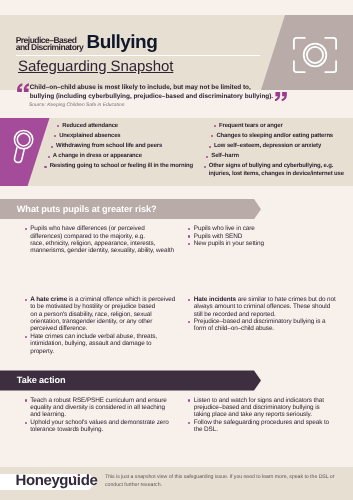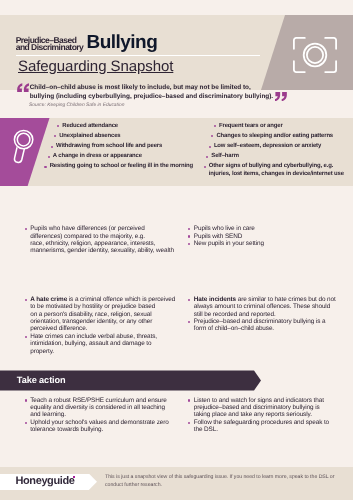--- a/index.html
+++ b/index.html
@@ -56,21 +56,21 @@
   .col li{padding-left:3.4px;margin-bottom:1.6px;}
   .col li:before{top:2.9px;left:-2.9px;width:2px;height:2px;}
   .col b{font-weight:bold;}
   .col-l{left:24.8px;width:200px;}
   .col-r{left:188.4px;width:200px;}
 
   
   .footer{position:absolute;left:0;top:467px;width:353px;height:34px;background:#E8DFD3;}
   .logo{position:absolute;left:0;top:6.5px;width:97px;height:16.5px;background:#fff;
        clip-path:polygon(0 0,88.8px 0,97px 8.25px,88.8px 16.5px,0 16.5px);}
-  .logo-txt{position:absolute;left:15.5px;top:9.3px;font-size:11px;line-height:10px;font-weight:bold;
+  .logo-txt{position:absolute;left:15.5px;top:9.3px;font-size:15px;line-height:10px;font-weight:bold;
        color:#332A3B;letter-spacing:-0.4px;}
   .logo-tittle{position:absolute;left:72.9px;top:8.7px;width:2.3px;height:2.5px;background:#A8249C;}
   .foot-note{position:absolute;left:105px;top:7.2px;width:250px;font-size:5.2px;line-height:7.7px;color:#5E5258;letter-spacing:-0.03px;white-space:nowrap;}
 
   
   .bar-risk{top:199.1px;background:#B8ABA8;}
   .col-risk-l{top:225.2px;}
   .col-risk-r{top:225.2px;}
 
   .bar-aware{top:267.7px;background:#A2489A;}
@@ -142,20 +142,23 @@
       <div class="srow" style="left: 45.5px; top: 163.4px;"><span class="sdot"></span><span>Resisting going to school or feeling ill in the morning</span></div>
     </div>
   <div class="signs-list signs-right">
       <div class="srow" style="left: 214.8px; top: 122.6px;"><span class="sdot"></span><span>Frequent tears or anger</span></div>
       <div class="srow" style="left: 212.25px; top: 132.8px;"><span class="sdot"></span><span>Changes to sleeping and/or eating patterns</span></div>
       <div class="srow" style="left: 209.7px; top: 143px;"><span class="sdot"></span><span>Low self–esteem, depression or anxiety</span></div>
       <div class="srow" style="left: 207.15px; top: 153.2px;"><span class="sdot"></span><span>Self–harm</span></div>
       <div class="srow" style="left: 204.6px; top: 163.4px;"><span class="sdot"></span><span>Other signs of bullying and cyberbullying, e.g.<br>injuries, lost items, changes in device/internet use</span></div>
     </div>
 
+  <div class="bar bar-risk">
+    <span class="lbl">What puts pupils at greater risk?</span>
+  </div>
   <ul class="lst col col-l col-risk-l">
       <li>Pupils who have differences (or perceived<br>differences) compared to the majority, e.g.<br>race, ethnicity, religion, appearance, interests,<br>mannerisms, gender identity, sexuality, ability, wealth</li>
     </ul>
   <ul class="lst col col-r col-risk-r">
       <li>Pupils who live in care</li>
       <li>Pupils with SEND</li>
       <li>New pupils in your setting</li>
     </ul>
 
   <ul class="lst col col-l col-aware-l">

